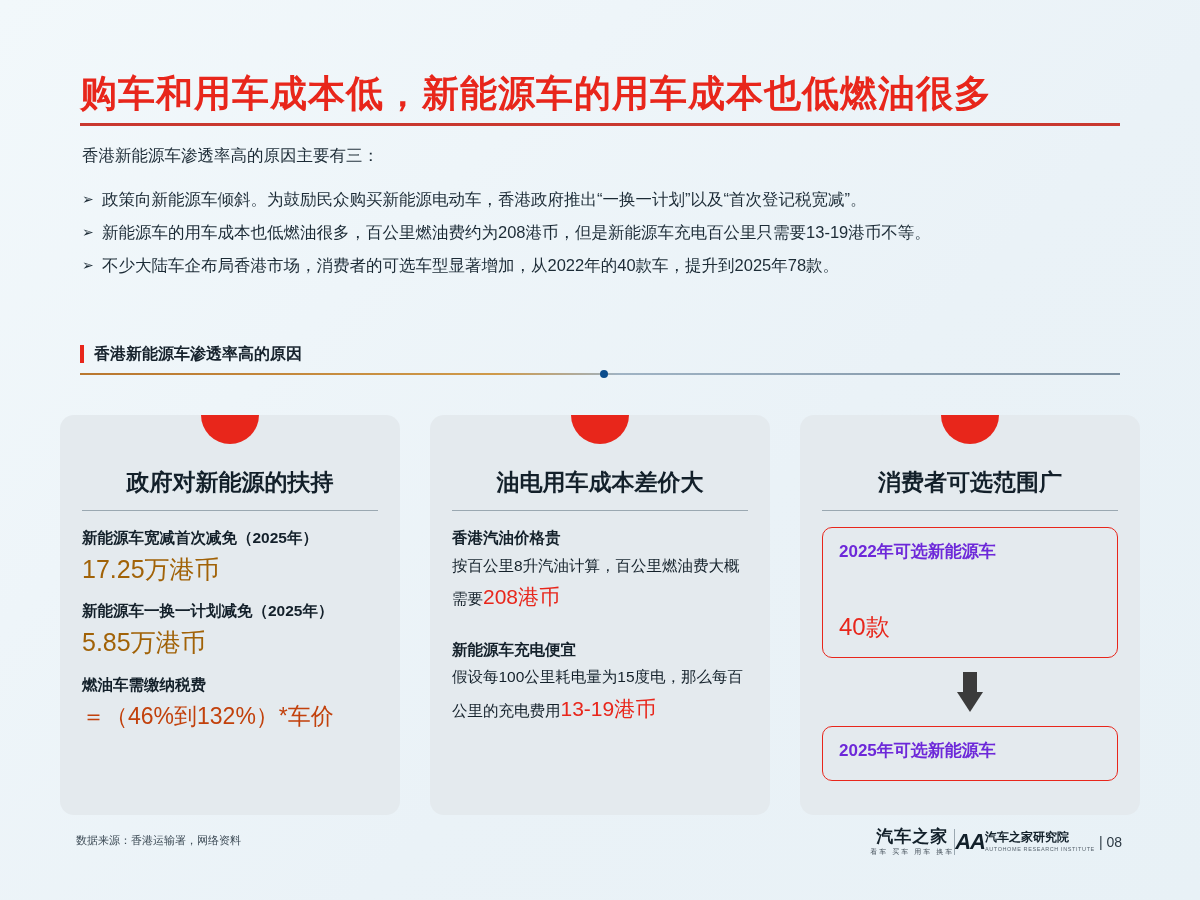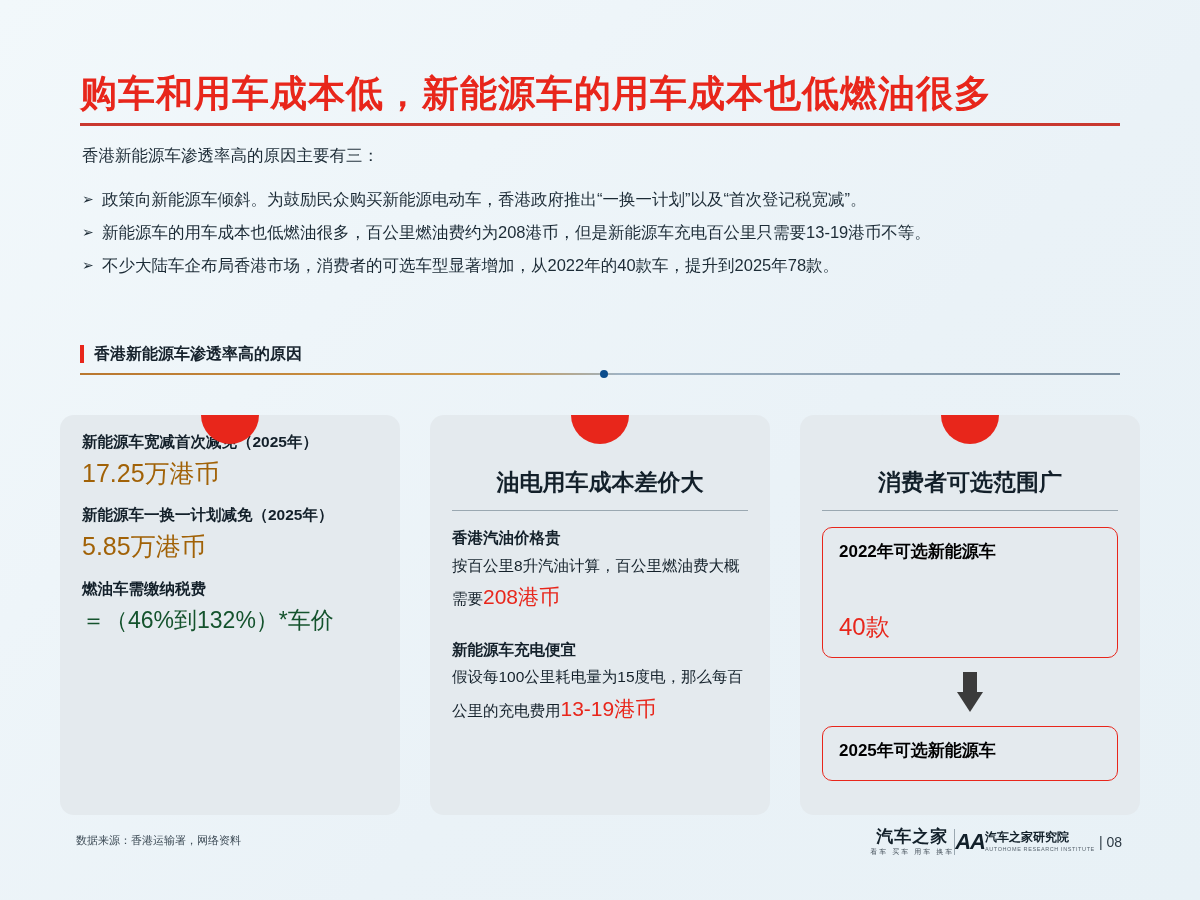--- a/index.html
+++ b/index.html
@@ -167,38 +167,38 @@
     color: #13202a;
     line-height: 1.7;
     margin-bottom: 10px;
   }
   .inline-red {
     color: #e8261b;
     font-size: 21px;
   }
   .formula {
     font-size: 23px;
-    color: #14532d;
+    color: #c2410c;
     line-height: 1.4;
   }
   .gap {
     height: 14px;
   }
 
   
   .box {
     border: 1.6px solid #e8261b;
     border-radius: 10px;
     padding: 12px 16px 14px 16px;
     background: transparent;
   }
   .box-label {
     font-size: 17px;
     font-weight: bold;
-    color: #000000;
+    color: #6d28d9;
     margin-bottom: 4px;
   }
   .box-value {
     font-size: 24px;
     color: #e8261b;
     margin-top: 48px;
   }
   .arrow-wrap {
     display: flex;
     justify-content: center;
@@ -323,20 +323,21 @@
       <div class="section-label">香港新能源车渗透率高的原因</div>
       <div class="section-rule">
         <span class="dot"></span>
       </div>
     </div>
 
     <div class="cards">
 
       <div class="card">
         <div class="card-notch"></div>
+        <div class="card-title">政府对新能源的扶持</div>
         <div class="card-body">
           <div class="sub-head">新能源车宽减首次减免（2025年）</div>
           <div class="big-red">17.25万港币</div>
 
           <div class="sub-head">新能源车一换一计划减免（2025年）</div>
           <div class="big-red">5.85万港币</div>
 
           <div class="sub-head">燃油车需缴纳税费</div>
           <div class="formula">＝（46%到132%）*车价</div>
         </div>

